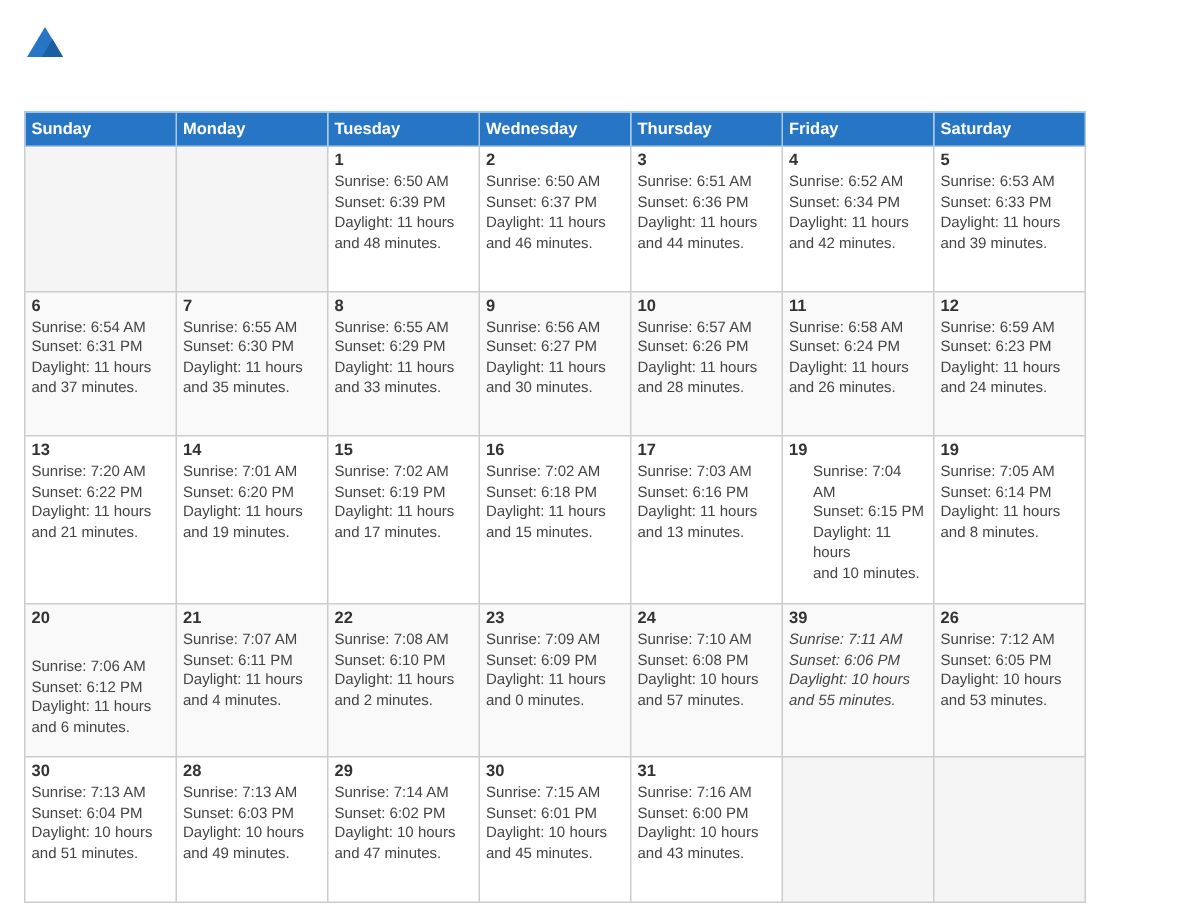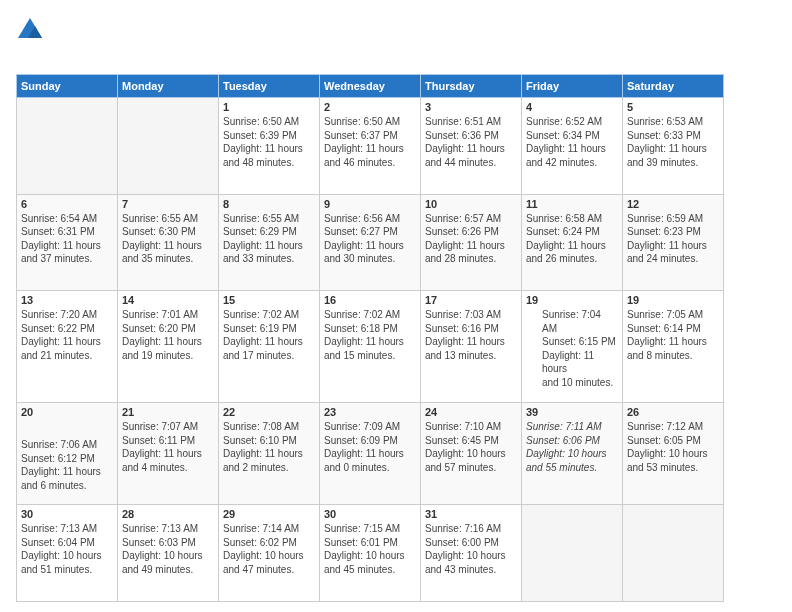--- a/index.html
+++ b/index.html
@@ -304,21 +304,21 @@
           <td>
             <span class="day-number">23</span>
             <div class="day-info" style="white-space: pre-line;">Sunrise: 7:09 AM
 Sunset: 6:09 PM
 Daylight: 11 hours
 and 0 minutes.</div>
           </td>
           <td>
             <span class="day-number">24</span>
             <div class="day-info" style="white-space: pre-line;">Sunrise: 7:10 AM
-Sunset: 6:45 PM
+Sunset: 6:08 PM
 Daylight: 10 hours
 and 57 minutes.</div>
           </td>
           <td>
             <span class="day-number">39</span>
             <div class="day-info" style="white-space: pre-line; font-style: italic;">Sunrise: 7:11 AM
 Sunset: 6:06 PM
 Daylight: 10 hours
 and 55 minutes.</div>
           </td>

